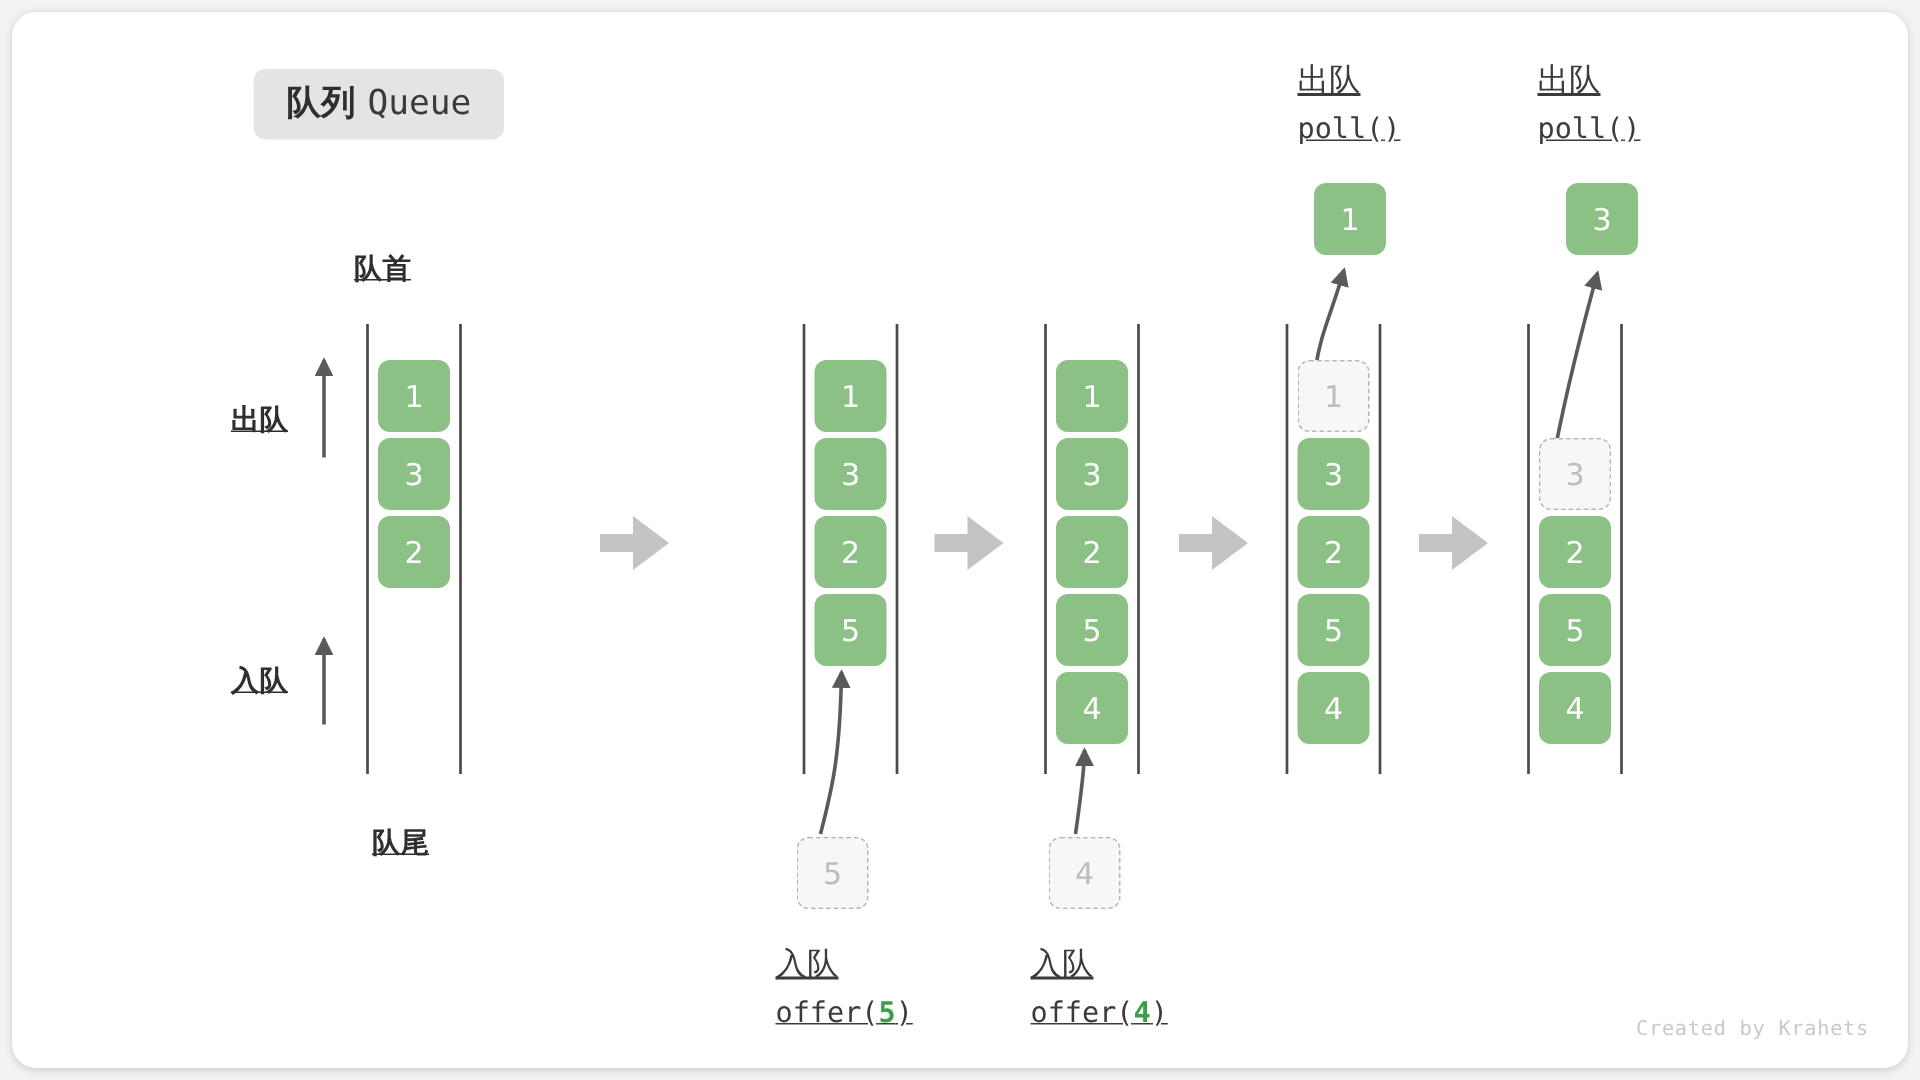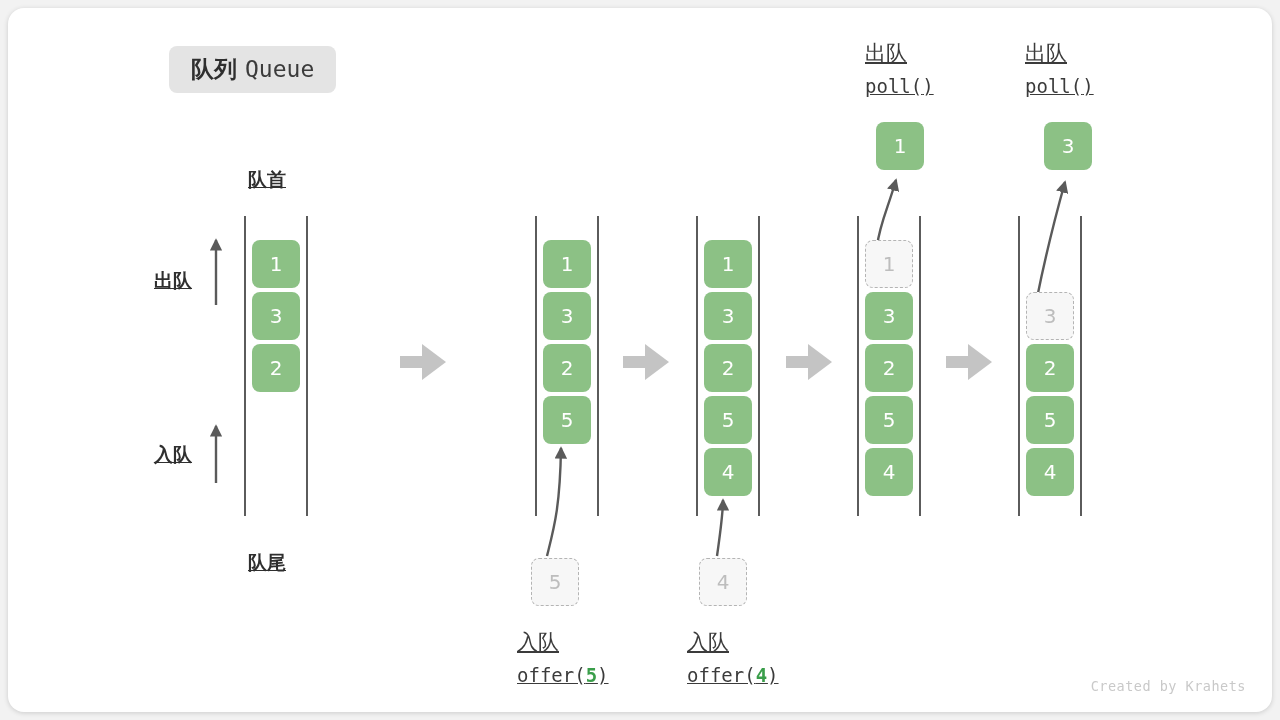--- a/index.html
+++ b/index.html
@@ -80,21 +80,21 @@
 </head>
 <body>
 
 <div id="card">
   <div class="stage">
 
     <div id="title-badge">
       <span class="cn">队列</span><span class="en">Queue</span>
     </div>
 
-    <div class="lbl cjk-bold" style="left:240px;top:160px;">队首</div>
+    <div class="lbl cjk-bold" style="left:228px;top:160px;">队首</div>
     <div class="lbl cjk-bold" style="left:240px;top:543px;text-align:center;">队尾</div>
 
     <div class="lbl cjk-bold" style="left:146px;top:261px;">出队</div>
     <div class="lbl cjk-bold" style="left:146px;top:435px;">入队</div>
 
     <svg class="overlay" viewBox="0 0 1264 704">
       <defs>
         <marker id="ah" viewBox="0 0 10 10" refX="8.5" refY="5" markerWidth="5.2" markerHeight="5.2" orient="auto-start-reverse">
           <path d="M 0 0 L 10 5 L 0 10 z" fill="#5a5a5a"></path>
         </marker>

